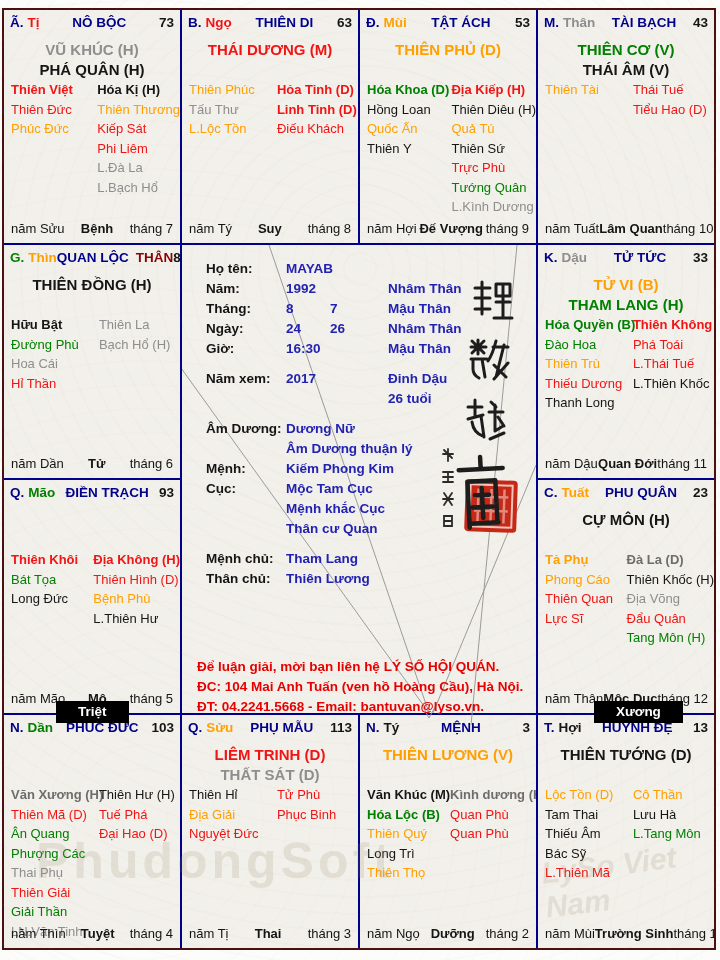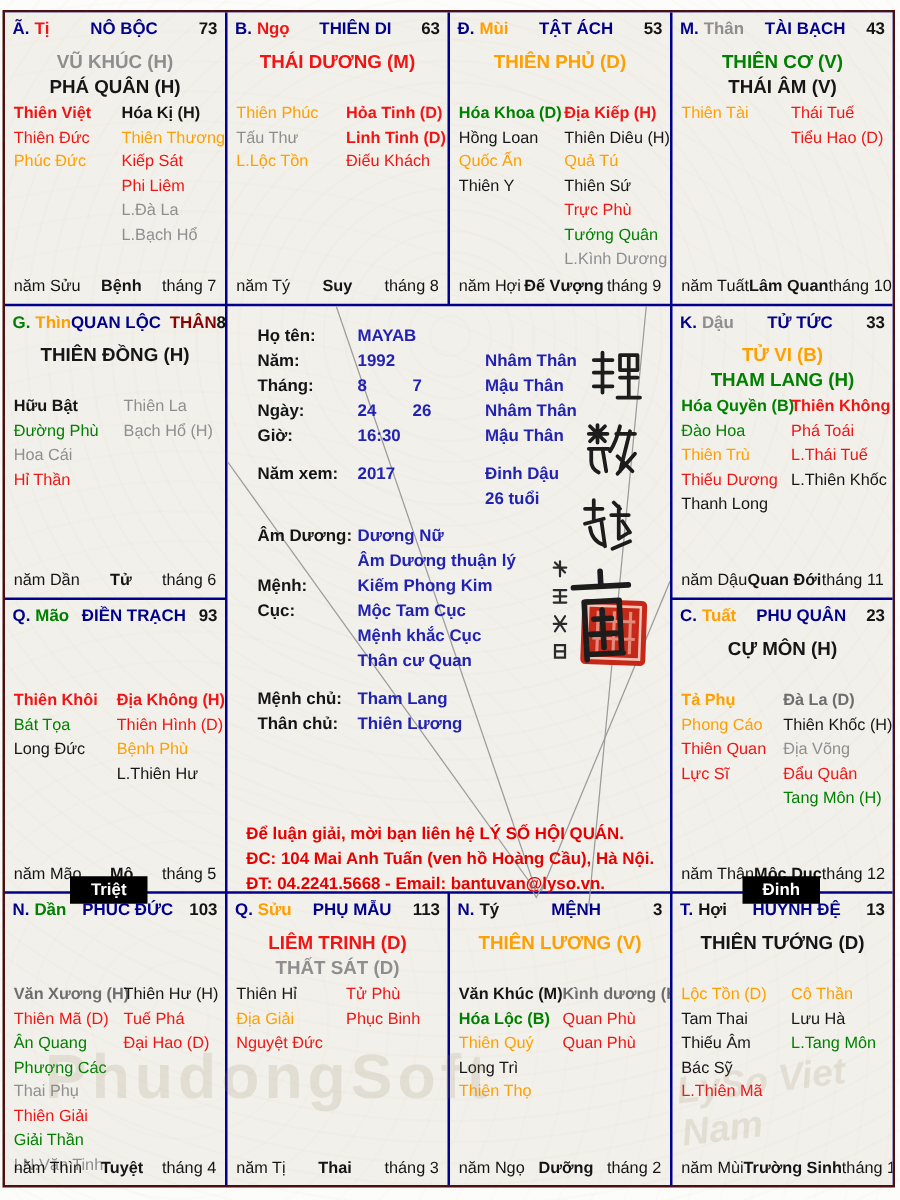--- a/index.html
+++ b/index.html
@@ -72,21 +72,21 @@
   .g3 { left: 282px; top: 150px; }
   .g4 { left: 266px; top: 206px; transform: rotate(-3deg); }
   .seal { position: absolute; left: 282px; top: 234px; transform: rotate(2deg); }
   .cg-small { position: absolute; left: 259px; top: 202px; display: flex; flex-direction: column; gap: 6px; }
   .cg-small svg path { fill: none; stroke: #2a2a2a; stroke-linecap: round; }
 
   
   .badge {
     position: absolute; z-index: 60; background: #000; color: #fff;
     font-size: 13.5px; font-weight: bold; text-align: center;
-    padding: 3px 12px; min-width: 62px; line-height: 16px;
+    padding: 3px 22px; min-width: 62px; line-height: 16px;
   }
   .triet { left: 56px; top: 701px; }
   .tuan  { left: 594px; top: 701px; }
 
   
   .wm { position: absolute; z-index: 40; pointer-events: none; color: rgba(145,132,102,0.16); font-weight: bold; }
   .wm1 { left: 36px; top: 832px; font-size: 50px; letter-spacing: 4px; }
   .wm2 { left: 543px; top: 846px; font-size: 30px; font-style: italic; transform: rotate(-7deg); }
   .texture { position: absolute; inset: 0; z-index: 45; pointer-events: none;
     background:
@@ -583,18 +583,18 @@
         <div class="contact">
           <div>Để luận giải, mời bạn liên hệ LÝ SỐ HỘI QUÁN.</div>
           <div>ĐC: 104 Mai Anh Tuấn (ven hồ Hoàng Cầu), Hà Nội.</div>
           <div>ĐT: 04.2241.5668 - Email: bantuvan@lyso.vn.</div>
         </div>
       </div>
     </div>
   </div>
 
   <div class="badge triet">Triệt</div>
-  <div class="badge tuan">Đinh</div>
+  <div class="badge tuan">Xương</div>
 
   <div class="wm wm1">PhudongSoft</div>
   <div class="wm wm2">LySo Viet Nam</div>
   <div class="texture"></div>
 </div>
 
 </body></html>

